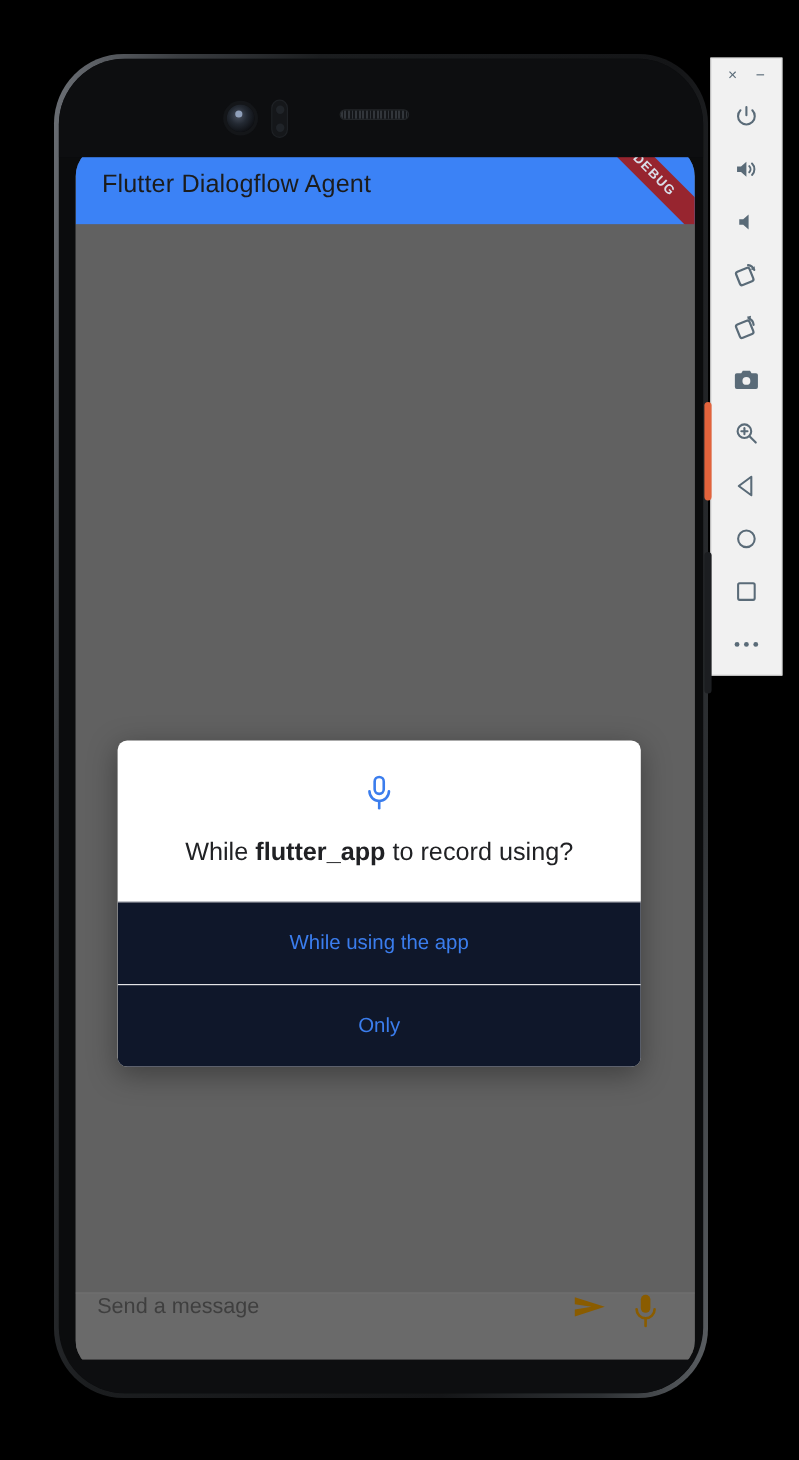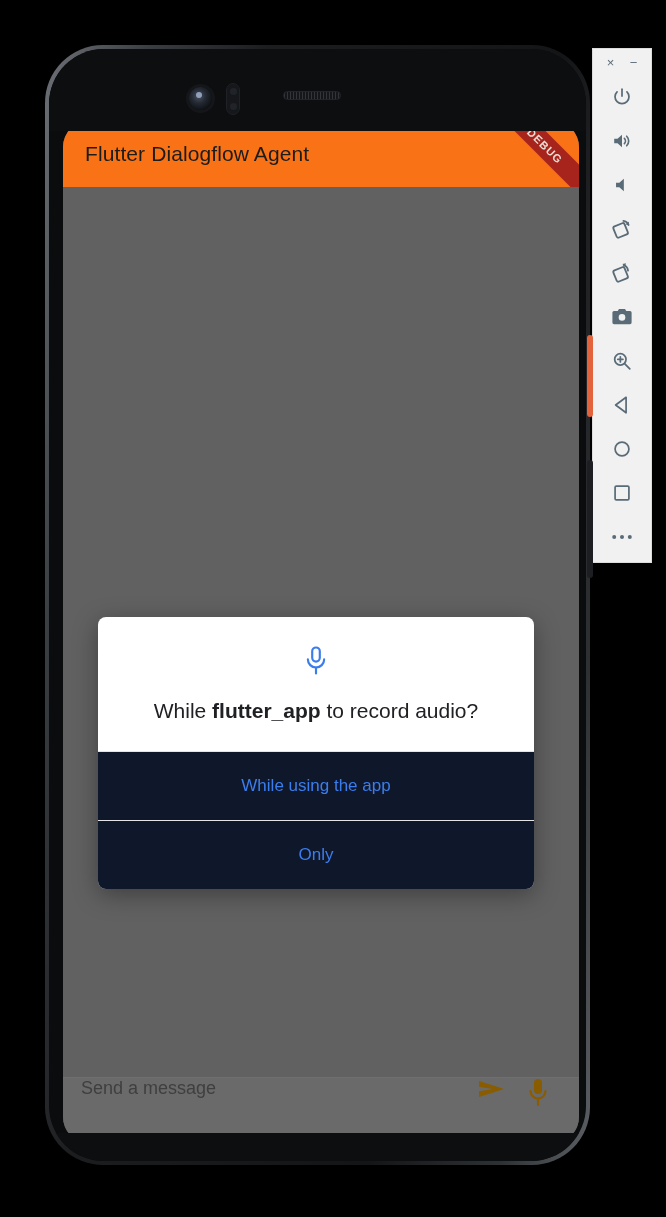--- a/index.html
+++ b/index.html
@@ -134,21 +134,21 @@
     background: #616161;
     border-radius: 26px;
     overflow: hidden;
     z-index: 3;
   }
 
   
   .app-bar {
     position: relative;
     height: 66px;
-    background: #f97316;
+    background: #3b82f6;
     display: flex;
     align-items: center;
     padding: 0 22px;
     overflow: hidden;
   }
   .app-bar-title {
     font-size: 21px;
     color: #1c1c1c;
     letter-spacing: .1px;
   }
@@ -305,21 +305,21 @@
           <div class="perm-dialog">
             <div class="perm-head">
               <div class="mic-icon-wrap">
                 <svg width="26" height="32" viewBox="0 0 24 28" fill="none" stroke="#3b7ded" stroke-width="2" stroke-linecap="round">
                   <rect x="8.5" y="1.5" width="7" height="13" rx="3.5"></rect>
                   <path d="M4.5 12.5a7.5 7.5 0 0 0 15 0"></path>
                   <line x1="12" y1="20" x2="12" y2="25.5"></line>
                 </svg>
               </div>
               <div class="perm-question">
-                <span>While </span><b>flutter_app</b><span> to record audio?</span>
+                <span>While </span><b>flutter_app</b><span> to record using?</span>
               </div>
             </div>
 
             <div class="perm-option">While using the app</div>
             <div class="perm-option">Only</div>
           </div>
 
         </div>
 
         <div class="input-row">

